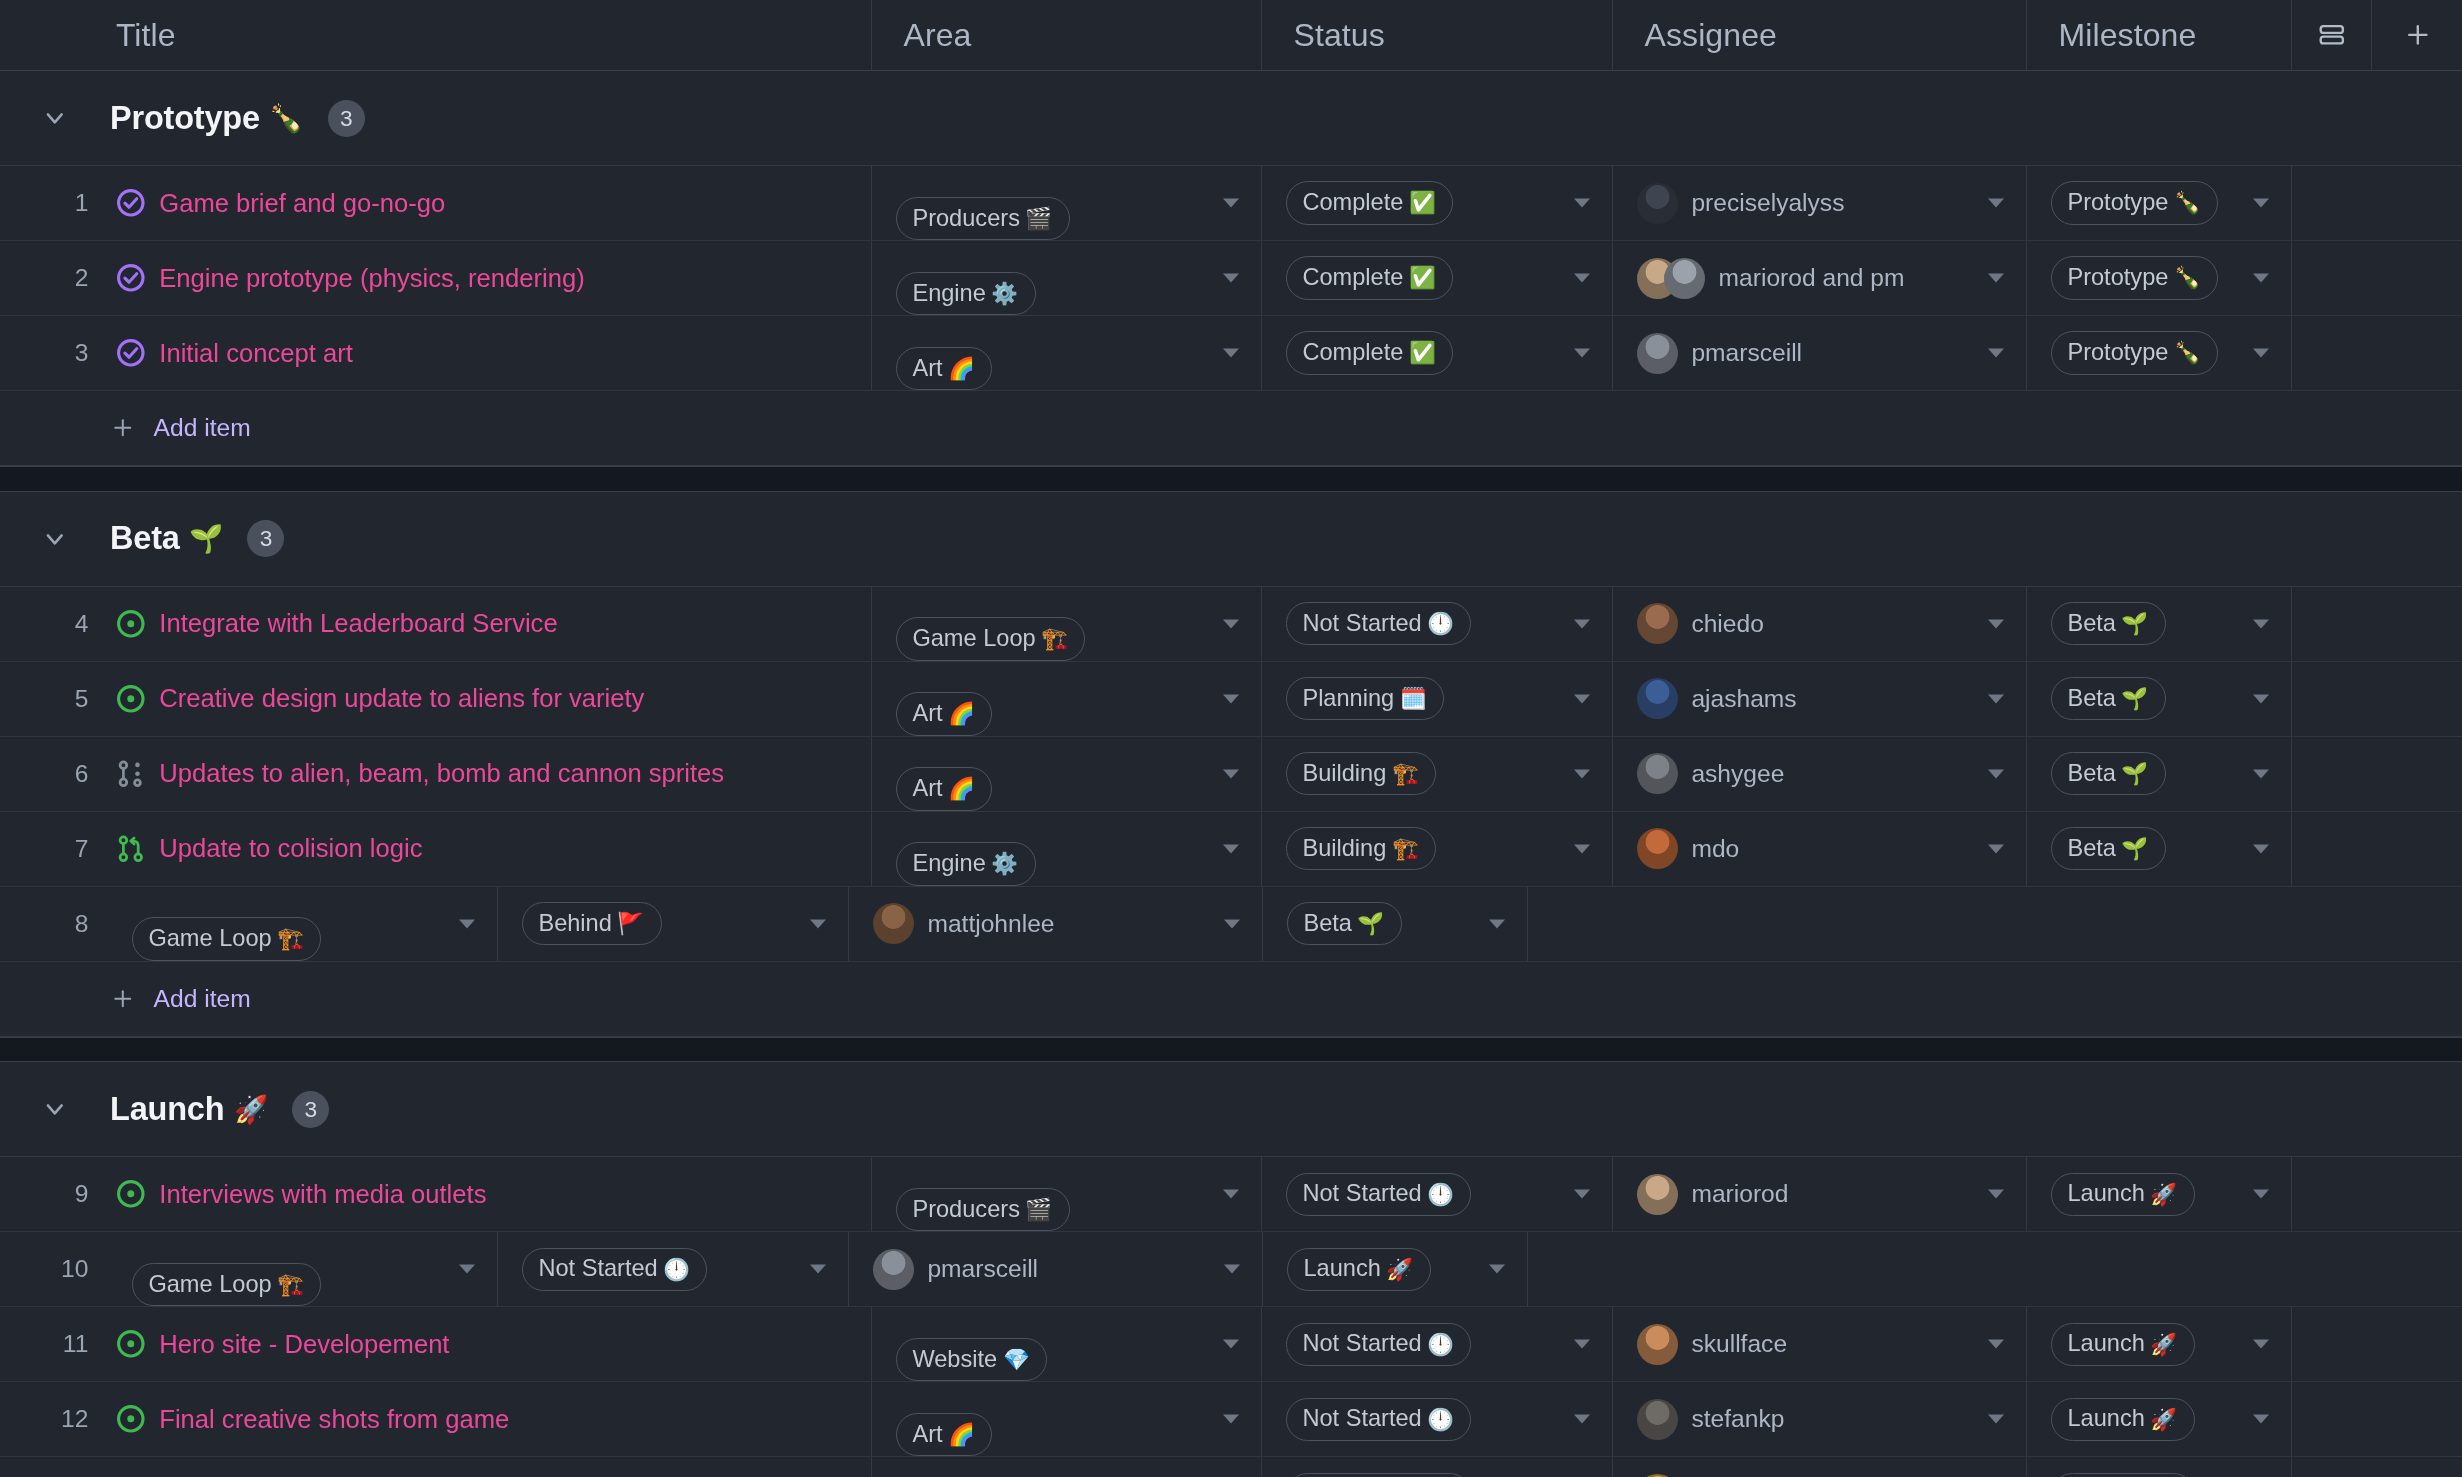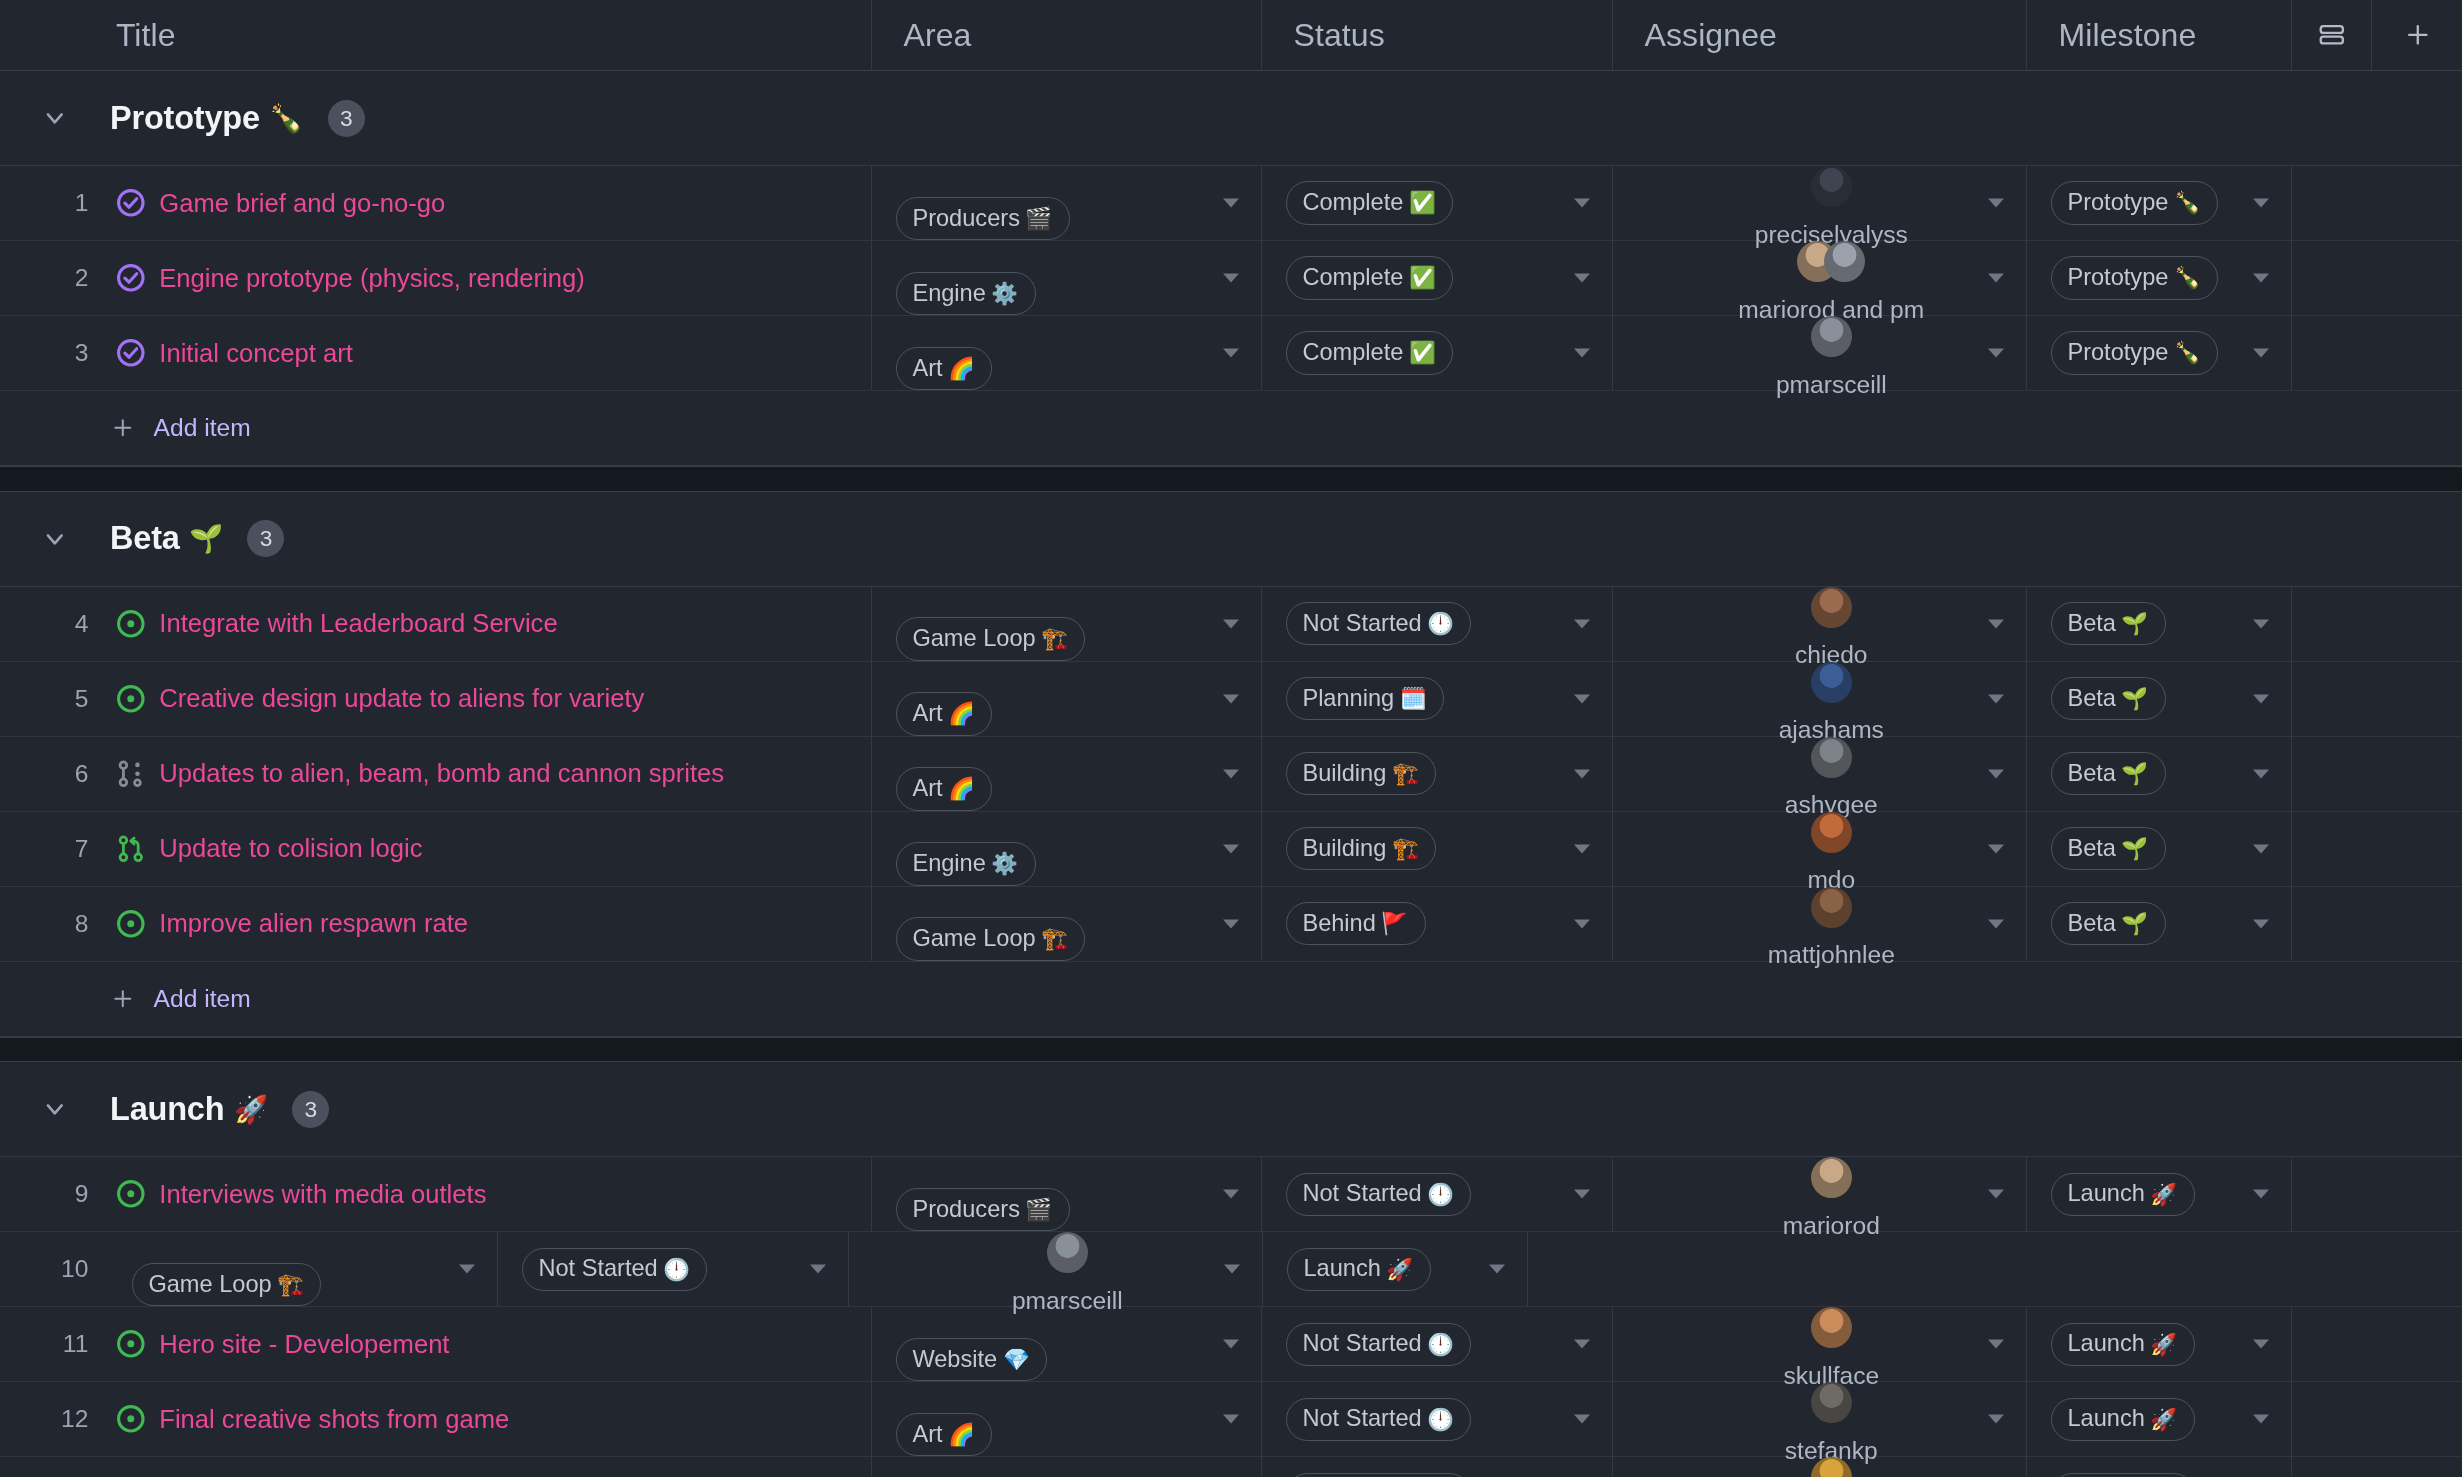--- a/index.html
+++ b/index.html
@@ -117,21 +117,21 @@
   }
   .c-title {
     width: 764px;
     padding-left: 7.9px;
     gap: 13.8px;
     color: #ec4899;
     font-size: 25.6px;
   }
   .c-area     { width: 390px; padding-left: 23.6px; align-items: flex-end; }
   .c-status   { width: 351px; padding-left: 23.6px; }
-  .c-assignee { width: 414px; padding-left: 23.6px; gap: 13.8px; flex-direction: column; }
+  .c-assignee { width: 414px; padding-left: 23.6px; gap: 13.8px; }
   .c-milestone{ width: 264px; padding-left: 23.6px; border-right: none; }
   .c-tail     { flex: 1; border-left: 1px solid #343A45; }
 
   
   .pill {
     border: 1px solid #4C5musical;
     border: 1px solid #4C545F;
     border-radius: 984px;
     padding: 5.9px 15.8px;
     font-size: 23.6px;
@@ -566,29 +566,20 @@
         <span class="p-lbl">Beta</span>
         <span class="em">🌱</span>
       </span>
       <span class="caret"></span>
     </div>
     <div class="c c-tail"></div>
   </div>
 
   <div class="row">
     <div class="c c-num">8</div>
-    <div class="c c-title">
-      <span class="state-holder">
-                <svg class="sicon" viewBox="0 0 16 16">
-                  <circle cx="8" cy="8" r="6.6" fill="none" stroke="#3FB950" stroke-width="1.7"></circle>
-                  <circle cx="8" cy="8" r="1.9" fill="#3FB950"></circle>
-                </svg>
-              </span>
-      <span class="t-text">Improve alien respawn rate</span>
-    </div>
     <div class="c c-area">
       <span class="pill">
         <span class="p-lbl">Game Loop</span>
         <span class="em">🏗️</span>
       </span>
       <span class="caret"></span>
     </div>
     <div class="c c-status">
       <span class="pill">
         <span class="p-lbl">Behind</span>

